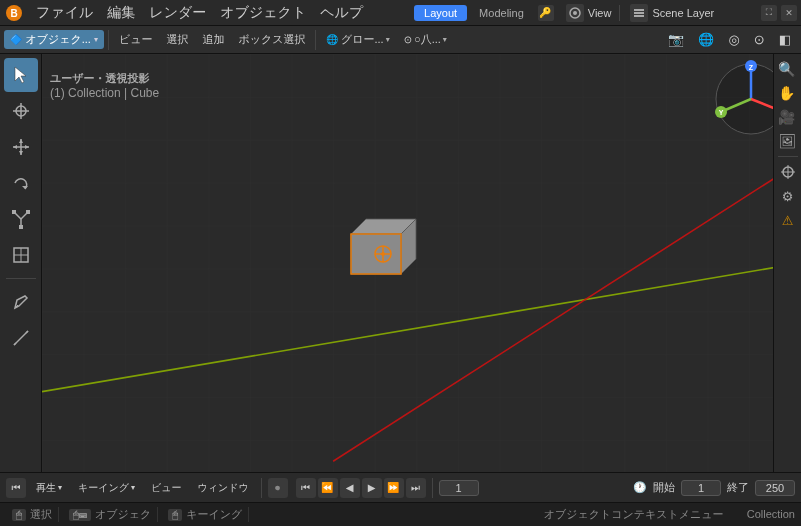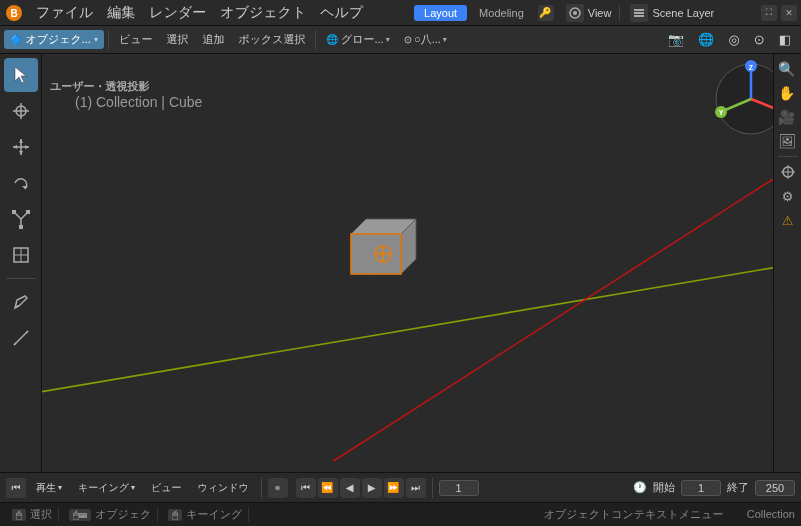--- a/index.html
+++ b/index.html
@@ -156,28 +156,28 @@
       position: absolute;
       top: 0;
       left: 0;
       width: 100%;
       height: 100%;
     }
 
     
     .viewport-label {
       position: absolute;
-      top: 25px;
+      top: 17px;
       left: 8px;
       color: #aaa;
       font-size: 11px;
       pointer-events: none;
     }
     .viewport-label .label-top { font-weight: bold; }
-    .viewport-label .label-bottom { font-size: 14px; color: #999; margin-left: 25px; }
+    .viewport-label .label-bottom { font-size: 12px; color: #999; }
 
     
     .gizmo-area {
       position: absolute;
       top: 5px;
       right: 10px;
       width: 80px;
       height: 80px;
       display: flex;
       align-items: center;

